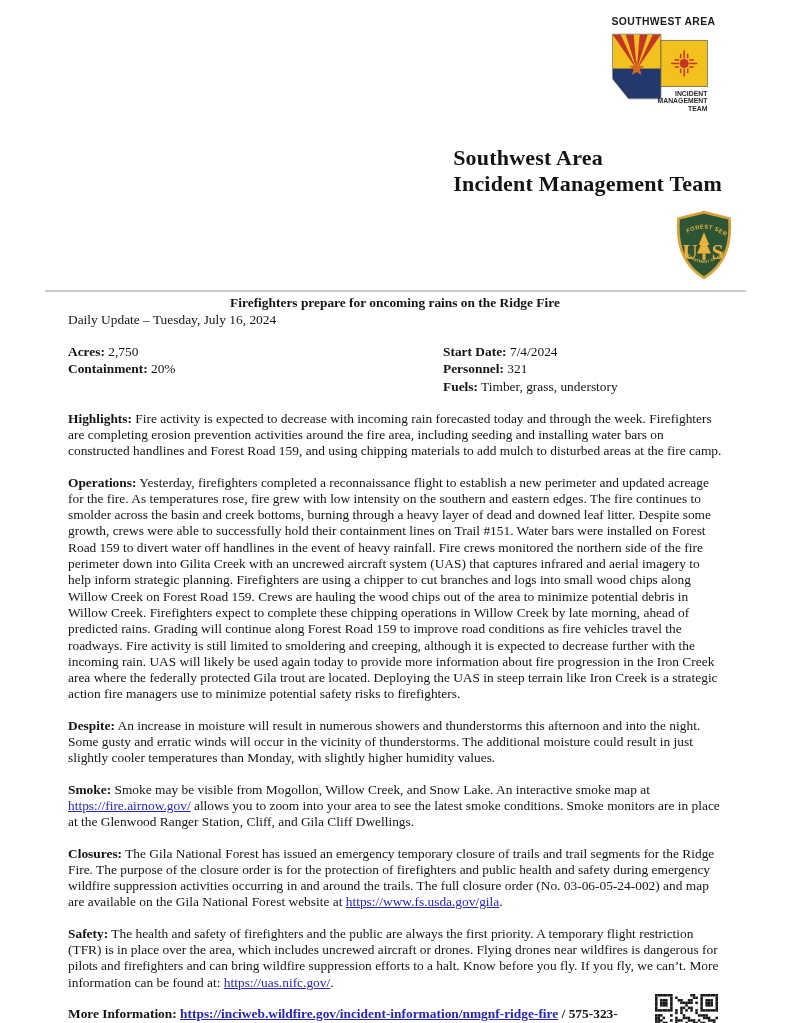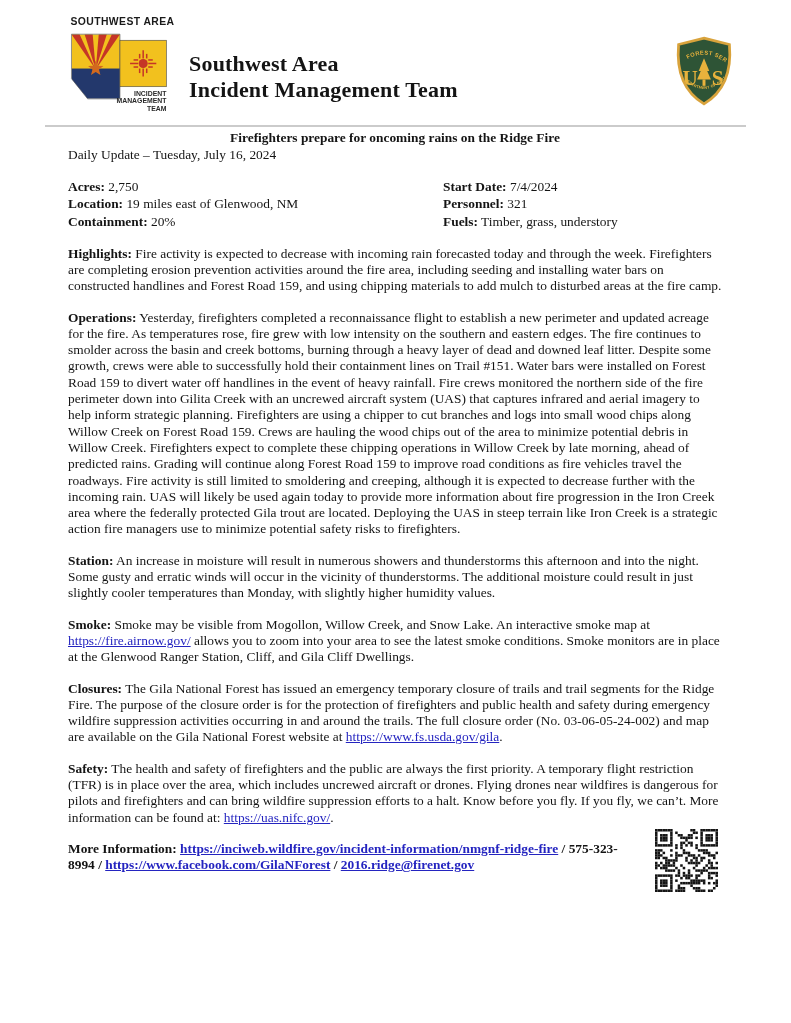--- a/index.html
+++ b/index.html
@@ -8,21 +8,21 @@
   }
   *{box-sizing:border-box;}
   html,body{margin:0;padding:0;background:#ffffff;}
   .page{
     width:791px;height:1023px;margin:0 auto;background:#fff;
     padding:14px 69px 0 68px;
     font-family:"Liberation Serif", serif;font-size:13.4px;line-height:16.3px;color:var(--ink);
     overflow:hidden;
   }
   
-  .masthead{display:flex;align-items:center;}
+  .masthead{display:flex;align-items:flex-end;flex-direction:column;}
   .logo-left{flex:0 0 112px;margin-left:1px;}
   .mast-text{margin-left:8px;padding-top:19px;}
   .mast-text .org{font-size:22px;line-height:26px;font-weight:bold;letter-spacing:.2px;margin:0;}
   .team-line{font-size:12.8px;letter-spacing:.4px;color:#2e2e2e;margin-top:3px;}
   .logo-right{margin-left:auto;margin-right:-15px;padding-top:12px;}
   .rule{border:none;border-top:2px solid #cbcbcb;margin:5px -24px 0 -23px;}
   
   .headline{margin-top:3px;text-align:center;font-weight:bold;}
   .dateline{text-align:left;}
   
@@ -123,35 +123,34 @@
   </div>
 
   <hr class="rule">
 
   <div class="headline">Firefighters prepare for oncoming rains on the Ridge Fire</div>
   <div class="dateline">Daily Update – Tuesday, July 16, 2024</div>
 
   <div class="stats">
     <div class="stats-left">
       <div><b>Acres:</b><span> 2,750</span></div>
-      <div><b>Location:</b><span> 19 miles east of Glenwood, NM</span></div>
       <div><b>Containment:</b><span> 20%</span></div>
     </div>
     <div class="stats-right">
       <div><b>Start Date:</b><span> 7/4/2024</span></div>
       <div><b>Personnel:</b><span> 321</span></div>
       <div><b>Fuels:</b><span> Timber, grass, understory</span></div>
     </div>
   </div>
 
   <p class="section"><b>Highlights:</b><span> Fire activity is expected to decrease with incoming rain forecasted today and through the week. Firefighters are completing erosion prevention activities around the fire area, including seeding and installing water bars on constructed handlines and Forest Road 159, and using chipping materials to add mulch to disturbed areas at the fire camp.</span></p>
 
   <p class="section"><b>Operations:</b><span> Yesterday, firefighters completed a reconnaissance flight to establish a new perimeter and updated acreage for the fire. As temperatures rose, fire grew with low intensity on the southern and eastern edges. The fire continues to smolder across the basin and creek bottoms, burning through a heavy layer of dead and downed leaf litter. Despite some growth, crews were able to successfully hold their containment lines on Trail #151. Water bars were installed on Forest Road 159 to divert water off handlines in the event of heavy rainfall. Fire crews monitored the northern side of the fire perimeter down into Gilita Creek with an uncrewed aircraft system (UAS) that captures infrared and aerial imagery to help inform strategic planning. Firefighters are using a chipper to cut branches and logs into small wood chips along Willow Creek on Forest Road 159. Crews are hauling the wood chips out of the area to minimize potential debris in Willow Creek. Firefighters expect to complete these chipping operations in Willow Creek by late morning, ahead of predicted rains. Grading will continue along Forest Road 159 to improve road conditions as fire vehicles travel the roadways. Fire activity is still limited to smoldering and creeping, although it is expected to decrease further with the incoming rain. UAS will likely be used again today to provide more information about fire progression in the Iron Creek area where the federally protected Gila trout are located. Deploying the UAS in steep terrain like Iron Creek is a strategic action fire managers use to minimize potential safety risks to firefighters.</span></p>
 
-  <p class="section"><b>Station:</b><span> An increase in moisture will result in numerous showers and thunderstorms this afternoon and into the night. Some gusty and erratic winds will occur in the vicinity of thunderstorms. The additional moisture could result in just slightly cooler temperatures than Monday, with slightly higher humidity values.</span></p>
+  <p class="section"><b>Despite:</b><span> An increase in moisture will result in numerous showers and thunderstorms this afternoon and into the night. Some gusty and erratic winds will occur in the vicinity of thunderstorms. The additional moisture could result in just slightly cooler temperatures than Monday, with slightly higher humidity values.</span></p>
 
   <p class="section"><b>Smoke:</b><span> Smoke may be visible from Mogollon, Willow Creek, and Snow Lake. An interactive smoke map at </span><a class="doc-link">https://fire.airnow.gov/</a><span> allows you to zoom into your area to see the latest smoke conditions. Smoke monitors are in place at the Glenwood Ranger Station, Cliff, and Gila Cliff Dwellings.</span></p>
 
   <p class="section"><b>Closures:</b><span> The Gila National Forest has issued an emergency temporary closure of trails and trail segments for the Ridge Fire. The purpose of the closure order is for the protection of firefighters and public health and safety during emergency wildfire suppression activities occurring in and around the trails. The full closure order (No. 03-06-05-24-002) and map are available on the Gila National Forest website at </span><a class="doc-link">https://www.fs.usda.gov/gila</a><span>.</span></p>
 
   <p class="section"><b>Safety:</b><span> The health and safety of firefighters and the public are always the first priority. A temporary flight restriction (TFR) is in place over the area, which includes uncrewed aircraft or drones. Flying drones near wildfires is dangerous for pilots and firefighters and can bring wildfire suppression efforts to a halt. Know before you fly. If you fly, we can’t. More information can be found at: </span><a class="doc-link">https://uas.nifc.gov/</a><span>.</span></p>
 
   <div class="more-info">
     <b>More Information: </b><a class="doc-link">https://inciweb.wildfire.gov/incident-information/nmgnf-ridge-fire</a><span> / </span><span>575-323-8994</span><span> / </span><a class="doc-link">https://www.facebook.com/GilaNForest</a><span> / </span><a class="doc-link">2016.ridge@firenet.gov</a>
     <div class="qr">

